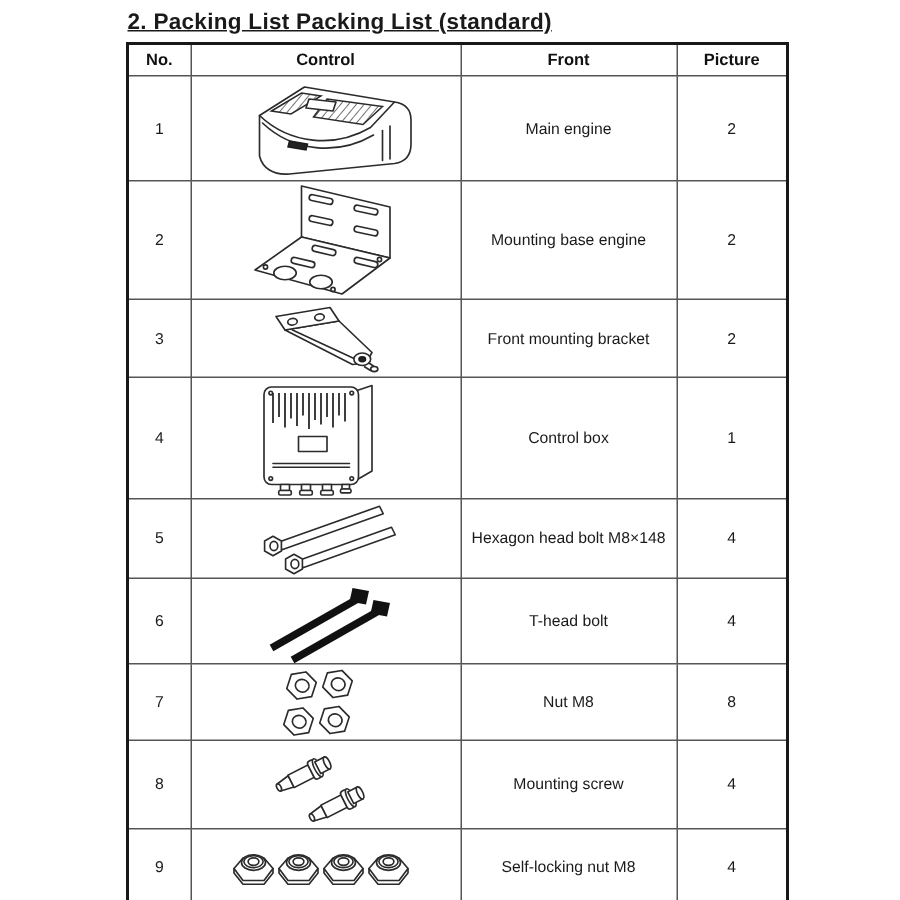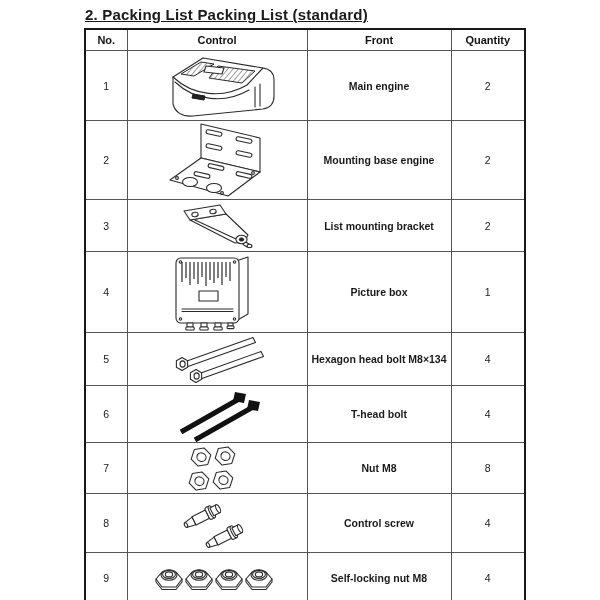--- a/index.html
+++ b/index.html
@@ -17,21 +17,21 @@
     border:2px solid #181818;
   }
   table.packing th, table.packing td{
     border:1px solid #555555;
     text-align:center;vertical-align:middle;padding:0;
   }
   table.packing th{
     height:20px;font-size:11px;font-weight:bold;color:#111;
   }
   td.no-cell{font-size:10.5px;}
-  td.name-cell{font-size:10.5px;padding:0 4px;font-weight:bold;}
+  td.name-cell{font-size:10.5px;padding:0 4px;}
   td.qty-cell{font-size:10.5px;}
   td.pic-cell svg{display:block;margin:0 auto;}
   .art{stroke:#2b2b2b;stroke-width:1.1;fill:none;stroke-linejoin:round;stroke-linecap:round;}
   .artw{stroke:#2b2b2b;stroke-width:1.1;fill:#ffffff;stroke-linejoin:round;}
   .artd{stroke:#1c1c1c;stroke-width:1;fill:#222222;}
   .artb{fill:#111111;stroke:none;}
   .vent{stroke:#3a3a3a;stroke-width:1.3;}
 </style>
 </head>
 <body>
@@ -43,21 +43,21 @@
     <col style="width:42px">
       <col style="width:180px">
       <col style="width:144px">
       <col style="width:74px">
   </colgroup>
   <thead>
     <tr>
       <th>No.</th>
       <th>Control</th>
       <th>Front</th>
-      <th>Quantity</th>
+      <th>Picture</th>
     </tr>
   </thead>
   <tbody>
 
     <tr style="height:70px">
       <td class="no-cell">1</td>
       <td class="pic-cell">
         <svg width="132" height="64" viewBox="0 0 132 64">
           <defs>
             <pattern id="hatchA" width="4" height="4" patternUnits="userSpaceOnUse" patternTransform="rotate(40)">
@@ -112,21 +112,21 @@
           <ellipse class="artw" cx="20" cy="11.5" rx="3.2" ry="2.2" transform="rotate(-9 20 11.5)"></ellipse>
           <ellipse class="artw" cx="38" cy="8.5" rx="3.2" ry="2.2" transform="rotate(-9 38 8.5)"></ellipse>
           <path class="art" d="M20,17 L61,36"></path>
           <path class="art" d="M71,39 L76,42.5"></path>
           <path class="art" d="M68,41.5 L72,44"></path>
           <ellipse class="artw" cx="74.5" cy="43" rx="2.4" ry="1.7"></ellipse>
           <ellipse class="artw" cx="66.5" cy="36.5" rx="5.6" ry="4.2"></ellipse>
           <ellipse class="artd" cx="66.5" cy="36.5" rx="2.2" ry="1.6"></ellipse>
         </svg>
       </td>
-      <td class="name-cell">List mounting bracket</td>
+      <td class="name-cell">Front mounting bracket</td>
       <td class="qty-cell">2</td>
     </tr>
 
     <tr style="height:81px">
       <td class="no-cell">4</td>
       <td class="pic-cell">
         <svg width="94" height="78" viewBox="0 0 94 78">
           <polygon class="artw" points="66,8 78,4 78,61 66,68"></polygon>
           <rect class="artw" x="6" y="5" width="63" height="65" rx="5"></rect>
           <line class="vent" x1="12" y1="9" x2="12" y2="29"></line>
@@ -152,37 +152,37 @@
           <rect class="artw" x="17" y="70" width="6" height="4"></rect>
           <rect class="artw" x="15.8" y="74" width="8.4" height="3" rx="1"></rect>
           <rect class="artw" x="31" y="70" width="6" height="4"></rect>
           <rect class="artw" x="29.8" y="74" width="8.4" height="3" rx="1"></rect>
           <rect class="artw" x="45" y="70" width="6" height="4"></rect>
           <rect class="artw" x="43.8" y="74" width="8.4" height="3" rx="1"></rect>
           <rect class="artw" x="58" y="70" width="5" height="3"></rect>
           <rect class="artw" x="57" y="73" width="7" height="2.6" rx="1"></rect>
         </svg>
       </td>
-      <td class="name-cell">Picture box</td>
+      <td class="name-cell">Control box</td>
       <td class="qty-cell">1</td>
     </tr>
 
     <tr style="height:50px">
       <td class="no-cell">5</td>
       <td class="pic-cell">
         <svg width="96" height="52" viewBox="0 0 96 52">
           <polygon class="artw" points="16.5,28.5 84,4.5 86.5,9.5 19,33.5"></polygon>
           <polygon class="artw" points="13,24.5 18.6,27.7 18.6,34.3 13,37.5 7.4,34.3 7.4,27.7"></polygon>
           <ellipse class="artw" cx="13.6" cy="31" rx="2.6" ry="3.1"></ellipse>
           <polygon class="artw" points="30.5,40.5 92,18.5 94.5,23.5 33,45.5"></polygon>
           <polygon class="artw" points="27,36.5 32.6,39.7 32.6,46.3 27,49.5 21.4,46.3 21.4,39.7"></polygon>
           <ellipse class="artw" cx="27.6" cy="43" rx="2.6" ry="3.1"></ellipse>
         </svg>
       </td>
-      <td class="name-cell">Hexagon head bolt M8×134</td>
+      <td class="name-cell">Hexagon head bolt M8×148</td>
       <td class="qty-cell">4</td>
     </tr>
 
     <tr style="height:50px">
       <td class="no-cell">6</td>
       <td class="pic-cell">
         <svg width="92" height="56" viewBox="0 0 92 56">
           <line x1="10" y1="46" x2="68" y2="13" stroke="#111" stroke-width="5"></line>
           <polygon class="artb" points="64,6 75,8 73,17 62,15"></polygon>
           <line x1="24" y1="54" x2="82" y2="21" stroke="#111" stroke-width="5"></line>
@@ -236,21 +236,21 @@
             <polygon class="artw" points="0,-2.6 9,-4.2 9,4.2 0,2.6"></polygon>
             <ellipse class="artw" cx="0" cy="0" rx="1.4" ry="2.6"></ellipse>
             <rect class="artw" x="9" y="-4.6" width="15" height="9.2"></rect>
             <rect class="artw" x="24" y="-6.6" width="5" height="13.2" rx="2"></rect>
             <ellipse class="artw" cx="29" cy="0" rx="2.2" ry="6.6"></ellipse>
             <rect class="artw" x="29" y="-4.4" width="7" height="8.8"></rect>
             <ellipse class="artw" cx="36" cy="0" rx="1.8" ry="4.4"></ellipse>
           </g>
         </svg>
       </td>
-      <td class="name-cell">Control screw</td>
+      <td class="name-cell">Mounting screw</td>
       <td class="qty-cell">4</td>
     </tr>
 
     <tr style="height:52px">
       <td class="no-cell">9</td>
       <td class="pic-cell">
         <svg width="130" height="36" viewBox="0 0 130 36">
           <g>
             <polygon class="artw" points="4,19 10,12 24,12 30,19 24,27 10,27"></polygon>
             <path class="art" d="M4,19 L4,22 L10,29.5 L24,29.5 L30,22 L30,19"></path>

